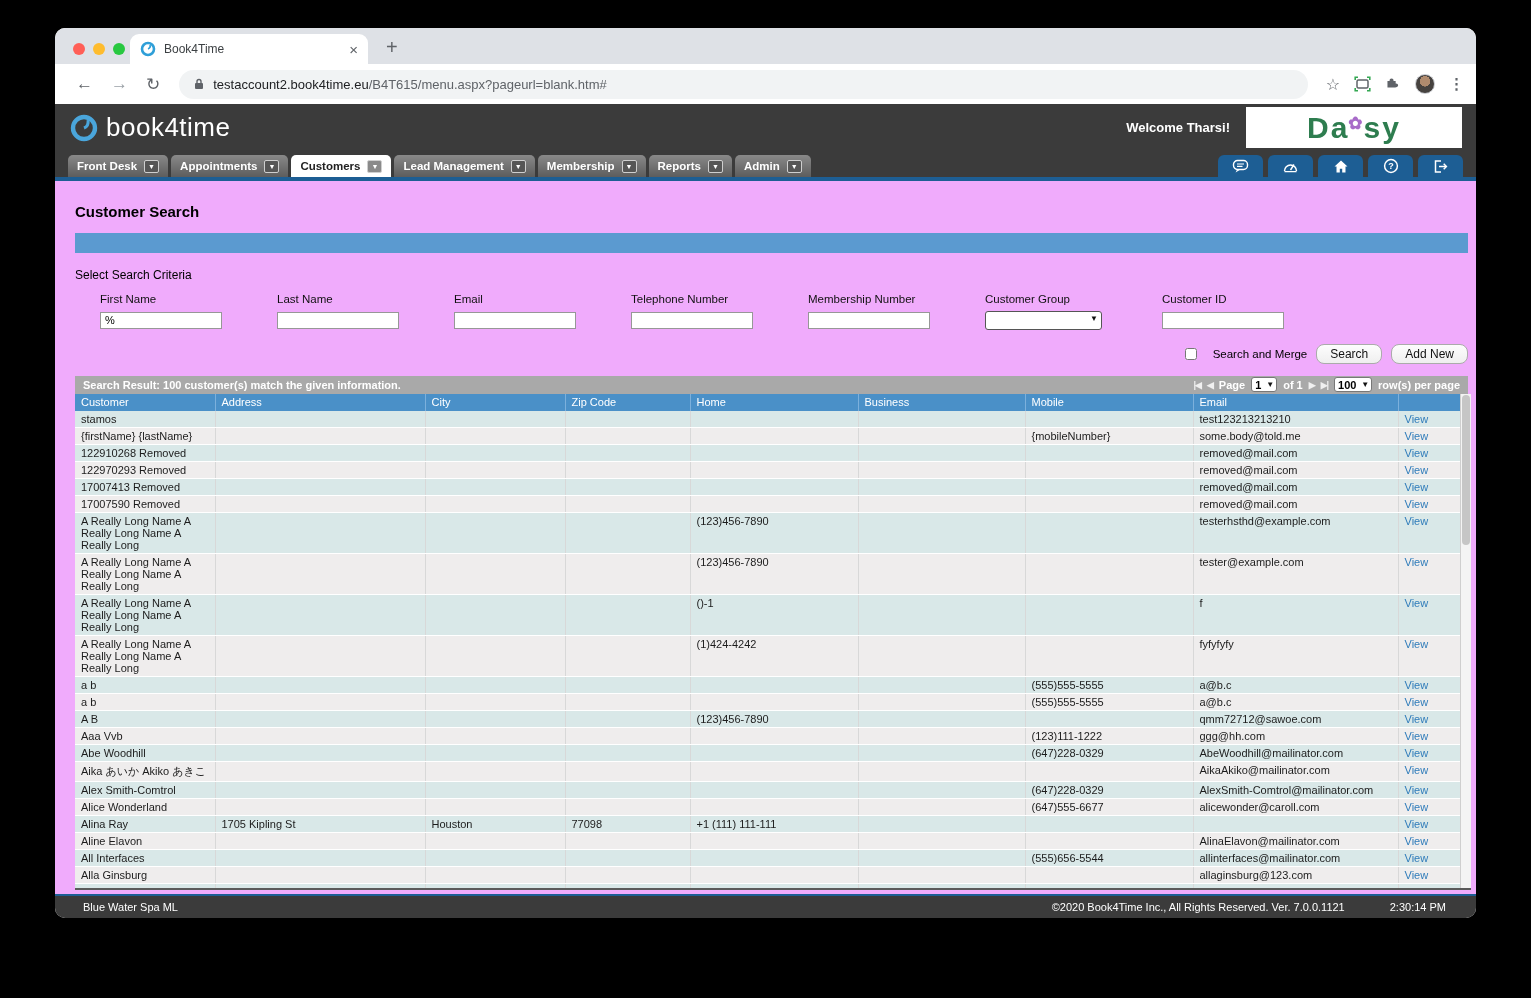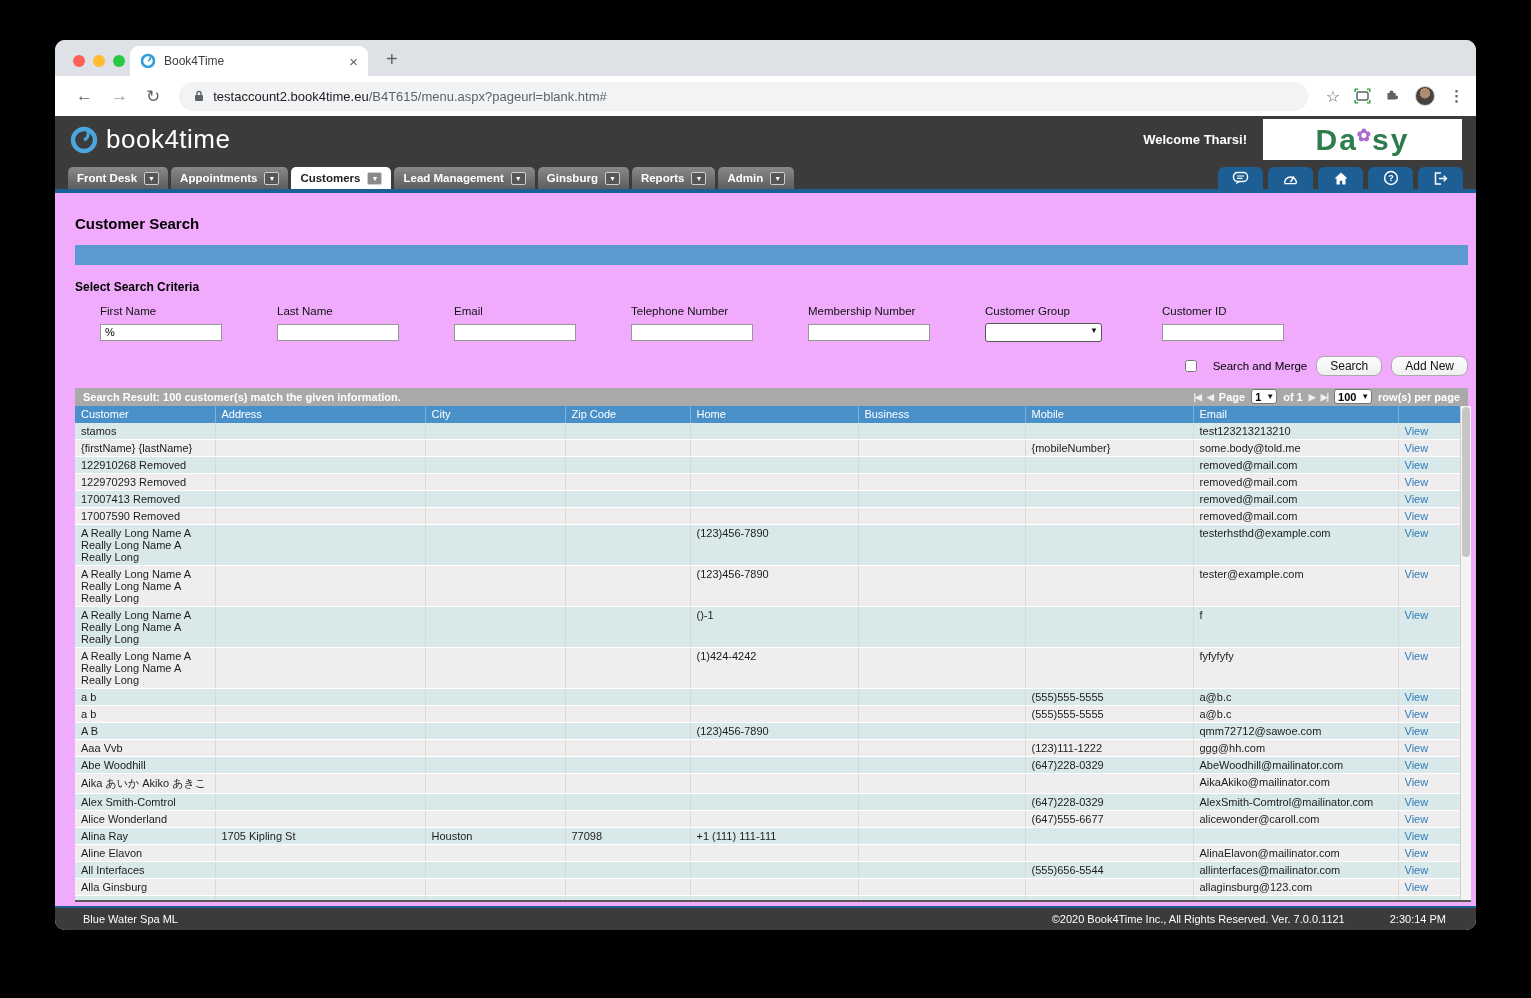--- a/index.html
+++ b/index.html
@@ -1,21 +1,21 @@
 <!DOCTYPE html>
 <html><head>
 <meta charset="utf-8">
 <style>
   * { margin:0; padding:0; box-sizing:border-box; }
   body {
     width:1531px; height:998px; background:#000;
     font-family:"Liberation Sans", sans-serif; position:relative; overflow:hidden;
   }
   .window {
-    position:absolute; left:55px; top:40px; width:1421px; height:890px;
+    position:absolute; left:55px; top:28px; width:1421px; height:890px;
     border-radius:10px; overflow:hidden; background:#fff;
     display:flex; flex-direction:column;
   }
   
   .titlebar { height:36px; background:#dee1e6; position:relative; display:flex; align-items:flex-end; flex:none; }
   .traffic { position:absolute; left:18px; top:15px; display:flex; gap:8px; }
   .dot { width:12px; height:12px; border-radius:50%; }
   .dot.r { background:#ff5f57; } .dot.y { background:#febc2e; } .dot.g { background:#28c840; }
   .btab { margin-left:75px; width:238px; height:30px; background:#fff; border-radius:9px 9px 0 0;
           display:flex; align-items:center; padding:0 10px; gap:8px; }
@@ -34,41 +34,41 @@
   .url-icons { display:flex; align-items:center; gap:14px; margin-left:8px; }
   .star { font-size:16px; color:#5f6368; }
   .avatar { width:20px; height:20px; border-radius:50%;
             background:radial-gradient(circle at 50% 35%, #b08b6e 0 35%, #46423f 36% 100%); border:1px solid #c9ccd1;}
   .overflow { font-size:15px; color:#5f6368; font-weight:bold; letter-spacing:0; }
   
   .app-header { height:47px; background:#3b3b3b; display:flex; align-items:center; padding:0 14px; flex:none; }
   .logo { display:flex; align-items:center; gap:7px; }
   .logo-text { color:#fff; font-size:26px; letter-spacing:.5px; }
   .welcome { margin-left:auto; color:#fff; font-weight:bold; font-size:13px; margin-right:16px; }
-  .daisy { width:199px; height:41px; background:#fff; display:flex; align-items:center; justify-content:center; }
+  .daisy { width:216px; height:41px; background:#fff; display:flex; align-items:center; justify-content:center; }
   .daisy .dz { color:#2e7d4f; font-weight:bold; font-size:30px; letter-spacing:2px; }
   .daisy .flower { color:#a86bc9; font-size:17px; display:inline-block; transform:translateY(-9px); margin:0 -1px; }
   
   .nav-row { height:26px; background:#3b3b3b; display:flex; align-items:flex-end; padding:0 13px; flex:none; }
   .ntab { height:22px; display:flex; align-items:center; gap:7px; padding:0 9px;
           background:linear-gradient(#898989,#5d5d5d); border-radius:5px 5px 0 0;
           color:#fff; font-size:11.5px; font-weight:bold; margin-right:3px; white-space:nowrap; }
   .ntab.active { background:#fff; color:#222; }
   .drop { width:15px; height:13px; background:#565656; border:1px solid #cfcfcf; border-radius:2px;
           font-size:7px; color:#fff; display:flex; align-items:center; justify-content:center; }
   .ntab.active .drop { background:#8a8a8a; }
   .nav-icons { margin-left:auto; display:flex; gap:5px; }
   .icon-tab { width:45px; height:22px; background:#1d5e94; border-radius:6px 6px 0 0;
               display:flex; align-items:center; justify-content:center; }
   .blue-line { height:4px; background:#1d5e94; flex:none; }
   
   .content { flex:1; background:#f0abfc; padding:0 8px 0 20px; overflow:hidden; }
   .page-title { font-size:15px; font-weight:bold; color:#000; padding-top:22px; margin-bottom:13px; }
   .section-bar { height:20px; background:#5b9ad0; margin-bottom:15px; }
-  .criteria-label { font-size:12px; font-weight:bold; margin-bottom:11px; }
+  .criteria-label { font-size:12px; font-weight:normal; margin-bottom:11px; }
   .fields-row { display:flex; padding-left:25px; margin-bottom:14px; }
   .field { width:177px; }
   .field .flabel { display:block; font-size:11.5px; color:#111; margin-bottom:5px; }
   .field input { width:122px; height:17px; border:1px solid #979797; font-size:11px; padding:1px 4px; background:#fff; }
   .selwrap { position:relative; display:inline-block; }
   .selwrap select { appearance:none; -webkit-appearance:none; width:117px; height:19px;
                     border:1px solid #555; border-radius:3px; background:#fff; font-size:11px; padding:0 16px 0 4px; }
   .selwrap .arr { position:absolute; right:4px; top:4px; font-size:8px; color:#111; pointer-events:none; }
   .actions-row { display:flex; justify-content:flex-end; align-items:center; gap:9px; margin:4px 0 12px; }
   .chk-label { font-size:11.5px; display:flex; align-items:center; gap:16px; }
@@ -177,21 +177,21 @@
     </div>
     <div class="ntab active">
       <span>Customers</span>
       <span class="drop">▼</span>
     </div>
     <div class="ntab">
       <span>Lead Management</span>
       <span class="drop">▼</span>
     </div>
     <div class="ntab">
-      <span>Ginsburg</span>
+      <span>Membership</span>
       <span class="drop">▼</span>
     </div>
     <div class="ntab">
       <span>Reports</span>
       <span class="drop">▼</span>
     </div>
     <div class="ntab">
       <span>Admin</span>
       <span class="drop">▼</span>
     </div>

